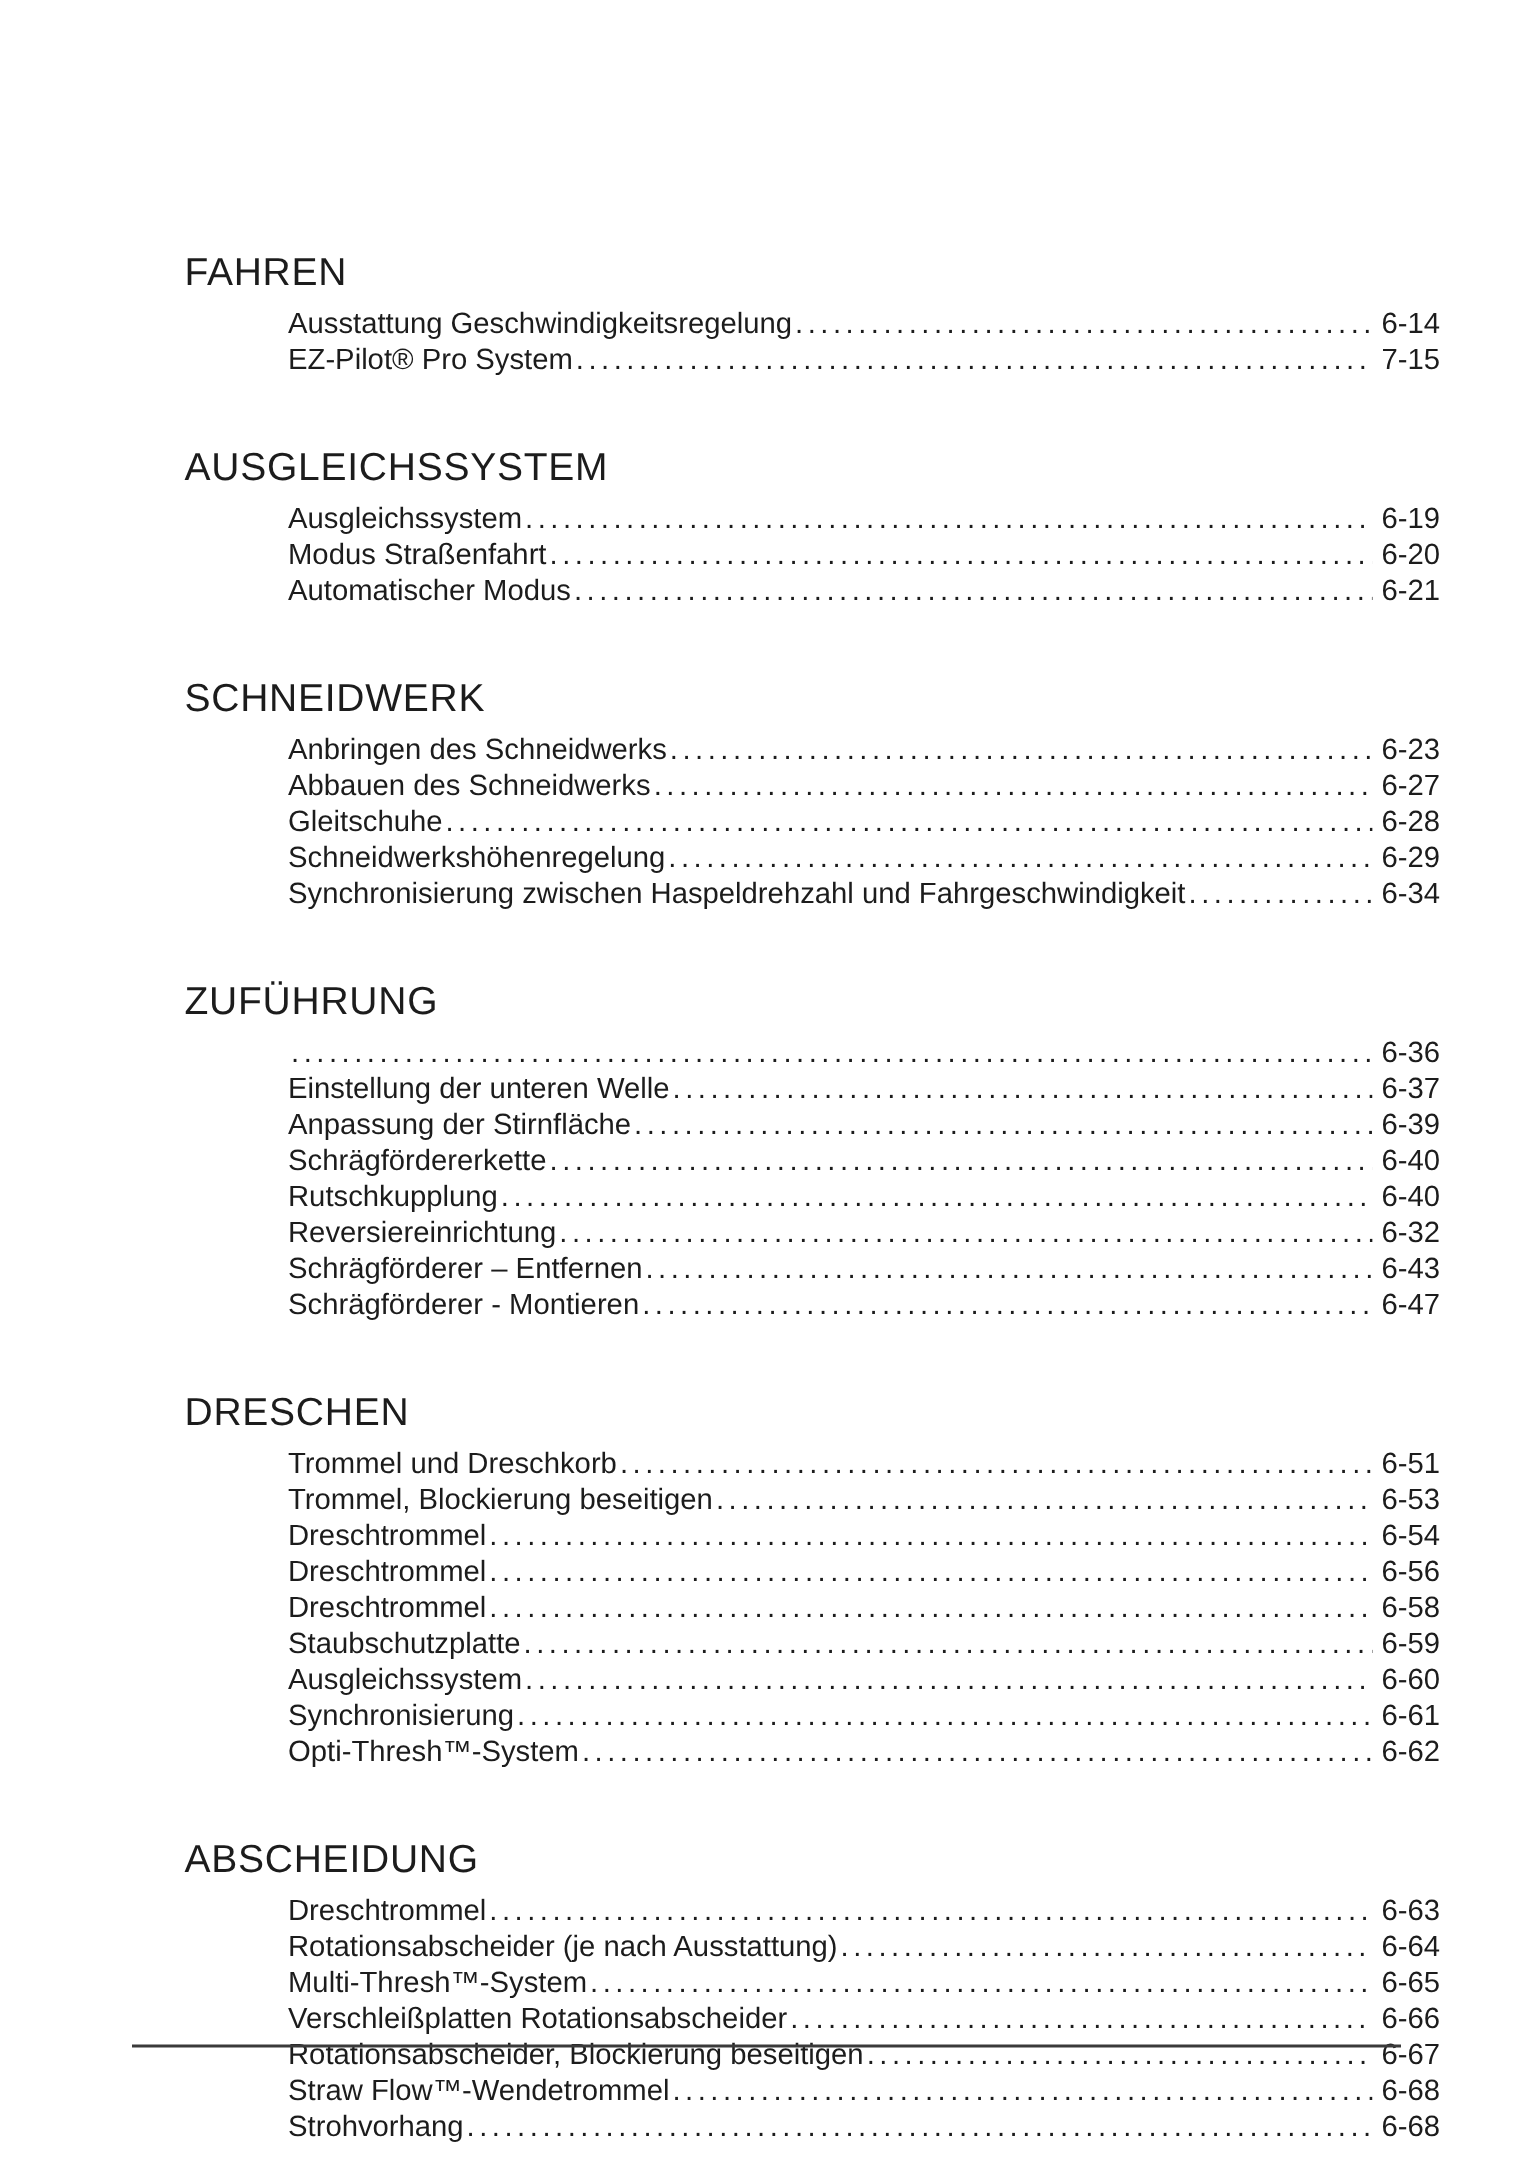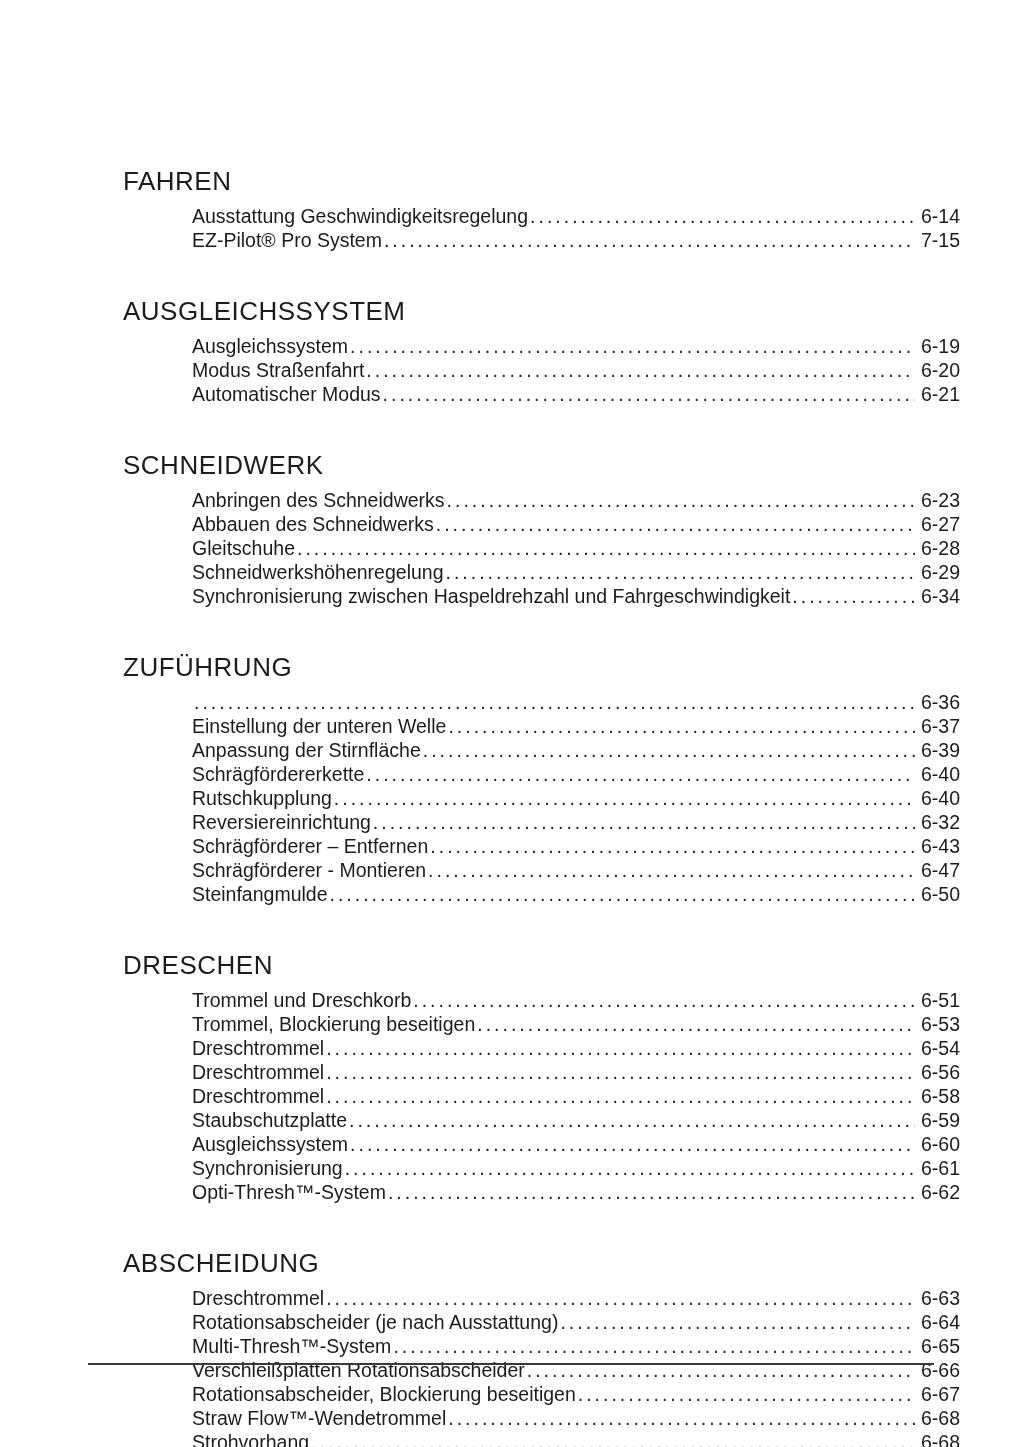--- a/index.html
+++ b/index.html
@@ -178,25 +178,20 @@
           <div class="entry">
             <span class="title">Schrägförderer – Entfernen</span>
             <span class="leader"></span>
             <span class="page-num">6-43</span>
           </div>
           <div class="entry">
             <span class="title">Schrägförderer - Montieren</span>
             <span class="leader"></span>
             <span class="page-num">6-47</span>
           </div>
-          <div class="entry">
-            <span class="title">Steinfangmulde</span>
-            <span class="leader"></span>
-            <span class="page-num">6-50</span>
-          </div>
         </div>
       </section>
       <section class="section">
         <h2 class="heading">DRESCHEN</h2>
         <div class="entries">
           <div class="entry">
             <span class="title">Trommel und Dreschkorb</span>
             <span class="leader"></span>
             <span class="page-num">6-51</span>
           </div>

